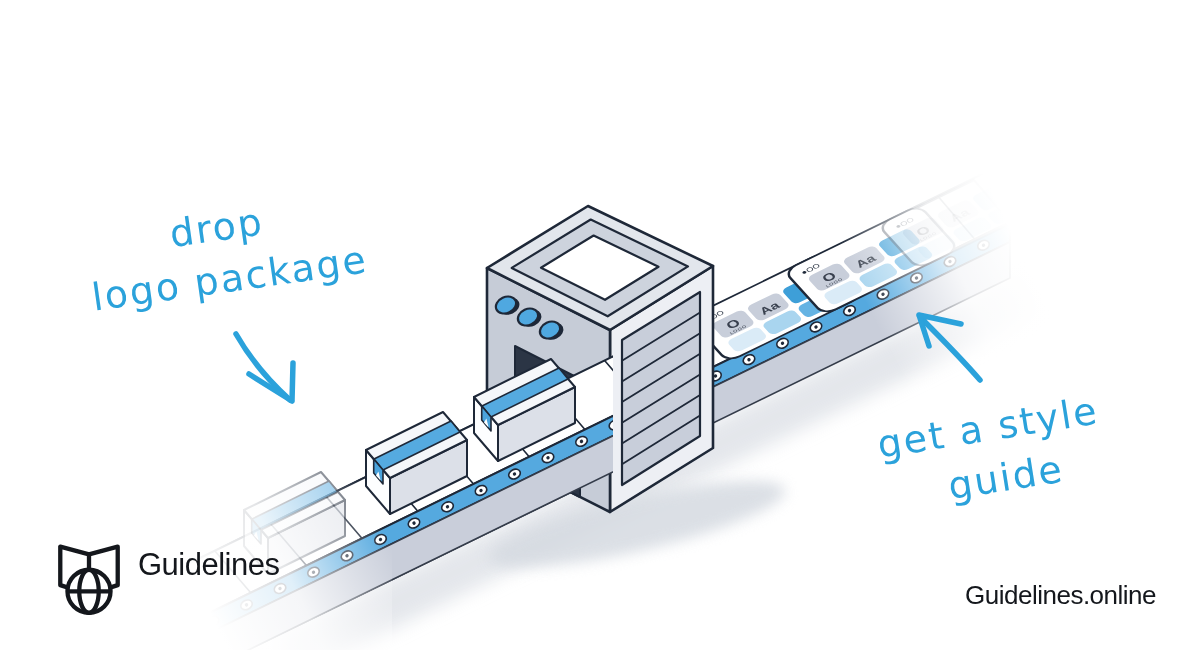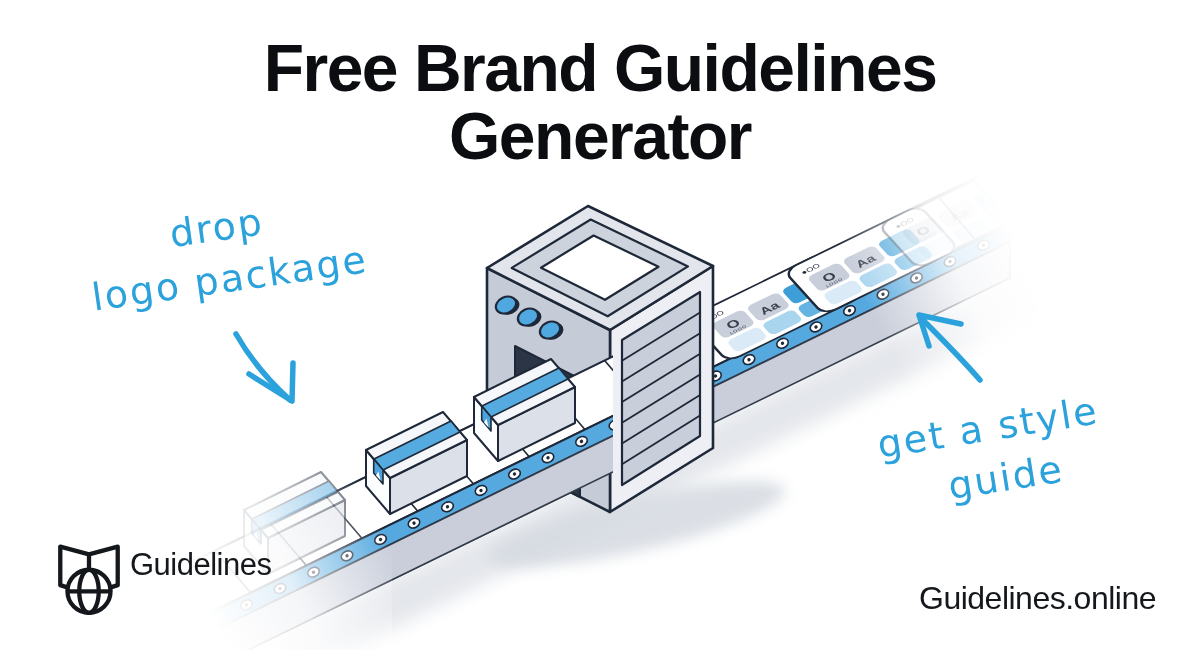--- a/index.html
+++ b/index.html
@@ -1,23 +1,23 @@
 <!DOCTYPE html>
 <html><head>
 <meta charset="utf-8">
 <style>
   html,body{margin:0;padding:0;background:#ffffff;}
   body{width:1200px;height:650px;overflow:hidden;font-family:"Liberation Sans",sans-serif;}
   .stage{position:relative;width:1200px;height:650px;background:#fff;}
   .stage svg.scene{position:absolute;left:0;top:0;}
   .title{position:absolute;left:0;top:34px;width:1200px;text-align:center;
          font-weight:bold;font-size:66px;line-height:68px;letter-spacing:-1.5px;color:#0b0d10;}
-  .footer-left{position:absolute;left:50px;top:540px;display:flex;align-items:flex-start;gap:2px;}
+  .footer-left{position:absolute;left:50px;top:540px;display:flex;align-items:flex-start;gap:10px;}
   .logo-name{font-size:31px;line-height:33px;color:#14171c;letter-spacing:-0.5px;padding-top:8px;}
-  .footer-right{position:absolute;right:44px;top:580px;font-size:32px;color:#14171c;letter-spacing:-0.5px;}
+  .footer-right{position:absolute;right:44px;top:580px;font-size:26px;color:#14171c;letter-spacing:-0.5px;}
 </style>
 </head>
 <body>
 
 <div class="stage">
 
   <svg class="scene" width="1200" height="650" viewBox="0 0 1200 650">
     <defs>
       <filter id="blurBig" x="-40%" y="-40%" width="180%" height="180%">
           <feGaussianBlur stdDeviation="9"></feGaussianBlur>
@@ -234,24 +234,20 @@
         <text x="222" y="240" font-size="38" letter-spacing="2">drop</text>
         <text x="228" y="292" font-size="38" letter-spacing="2">logo package</text>
       </g>
       <g transform="rotate(-9 995 460)">
         <text x="993" y="440" font-size="38" letter-spacing="2">get a style</text>
         <text x="1003" y="492" font-size="38" letter-spacing="2">guide</text>
       </g>
     </g>
   </svg>
 
-  <div class="title">
-    <div>Free Brand Guidelines</div>
-    <div>Generator</div>
-  </div>
 
   <div class="footer-left">
     <svg width="78" height="80" viewBox="0 0 76 78">
       <g fill="#ffffff" stroke="#14171c" stroke-width="4.2" stroke-linejoin="round">
         <path d="M38,14 L10,6.5 L10,44 L38,53 L66,44 L66,6.5 Z"></path>
         <path d="M38,14 L38,53" fill="none"></path>
         <circle cx="38" cy="50" r="21"></circle>
         <ellipse cx="38" cy="50" rx="9.5" ry="21" fill="none"></ellipse>
         <path d="M17,50 L59,50" fill="none"></path>
       </g>

